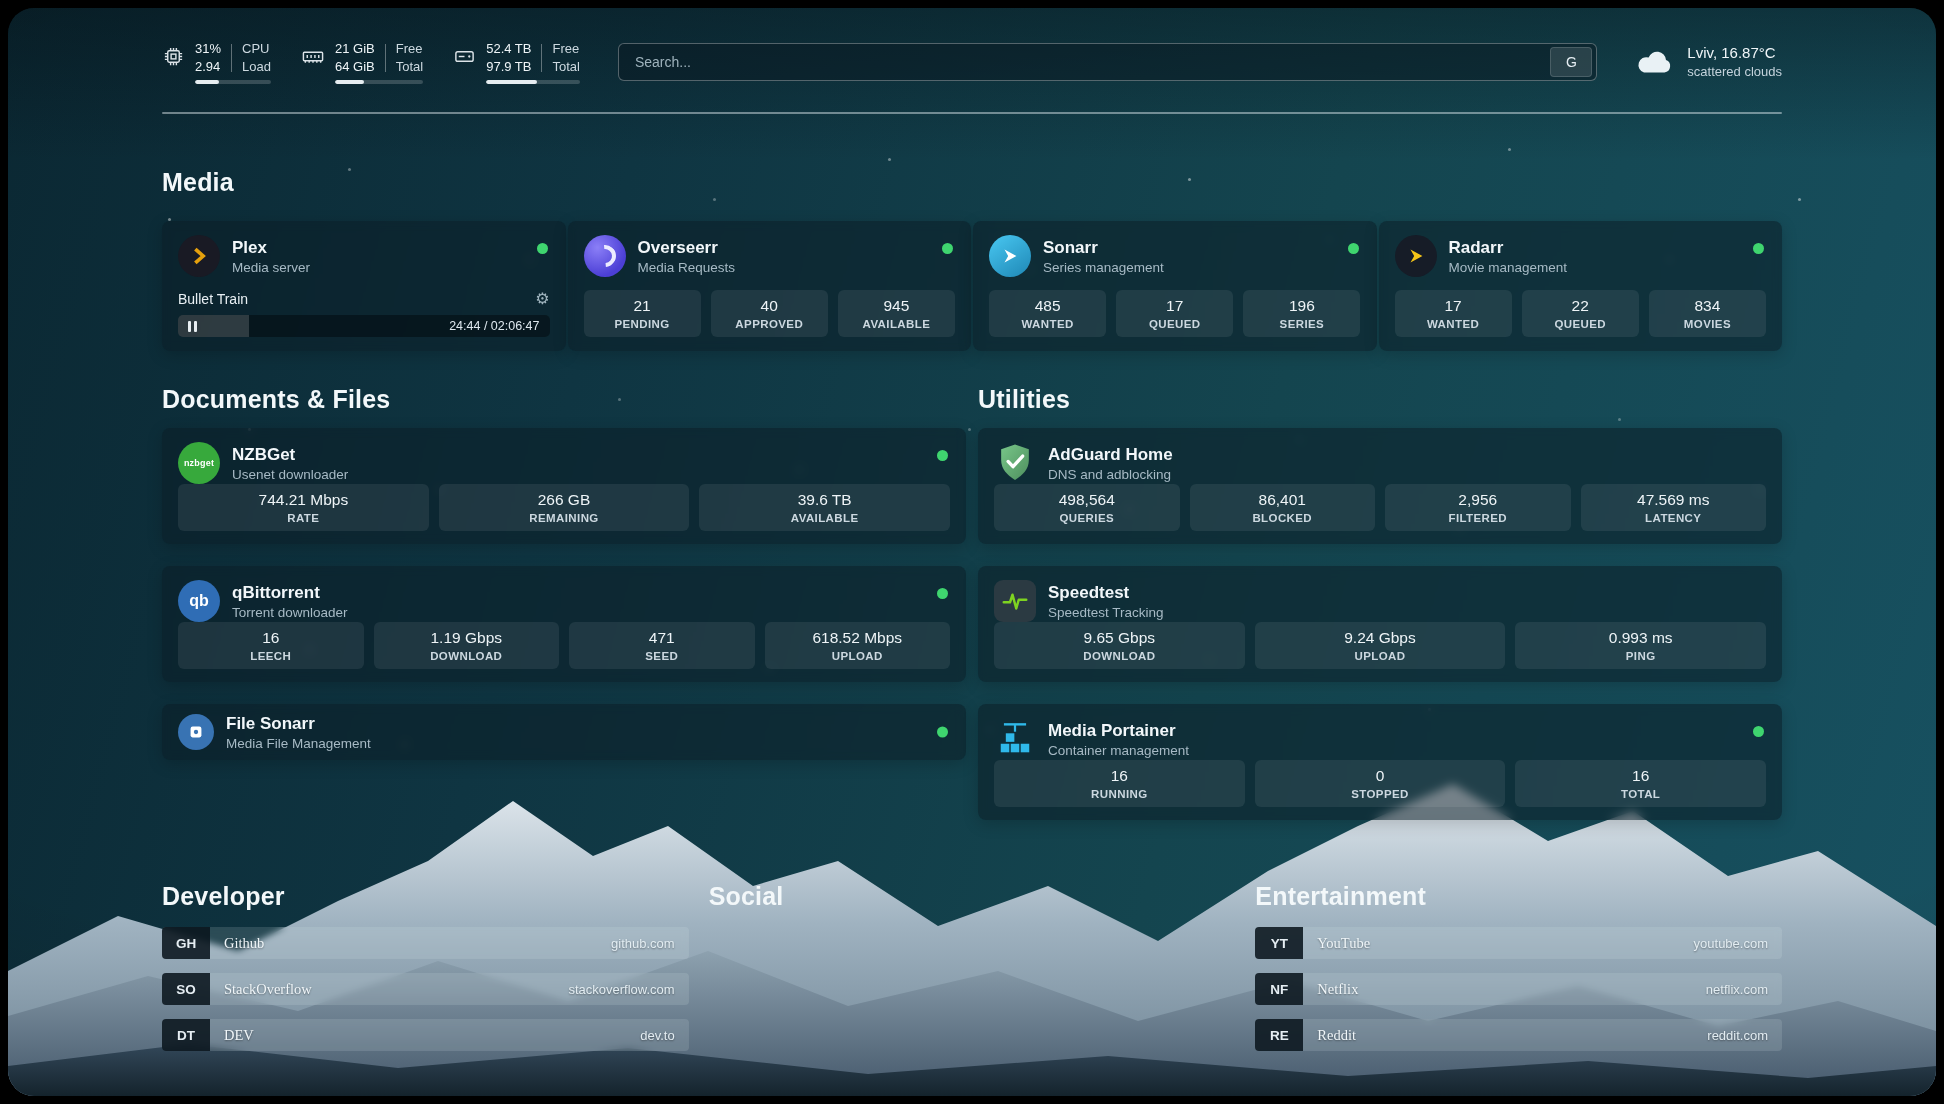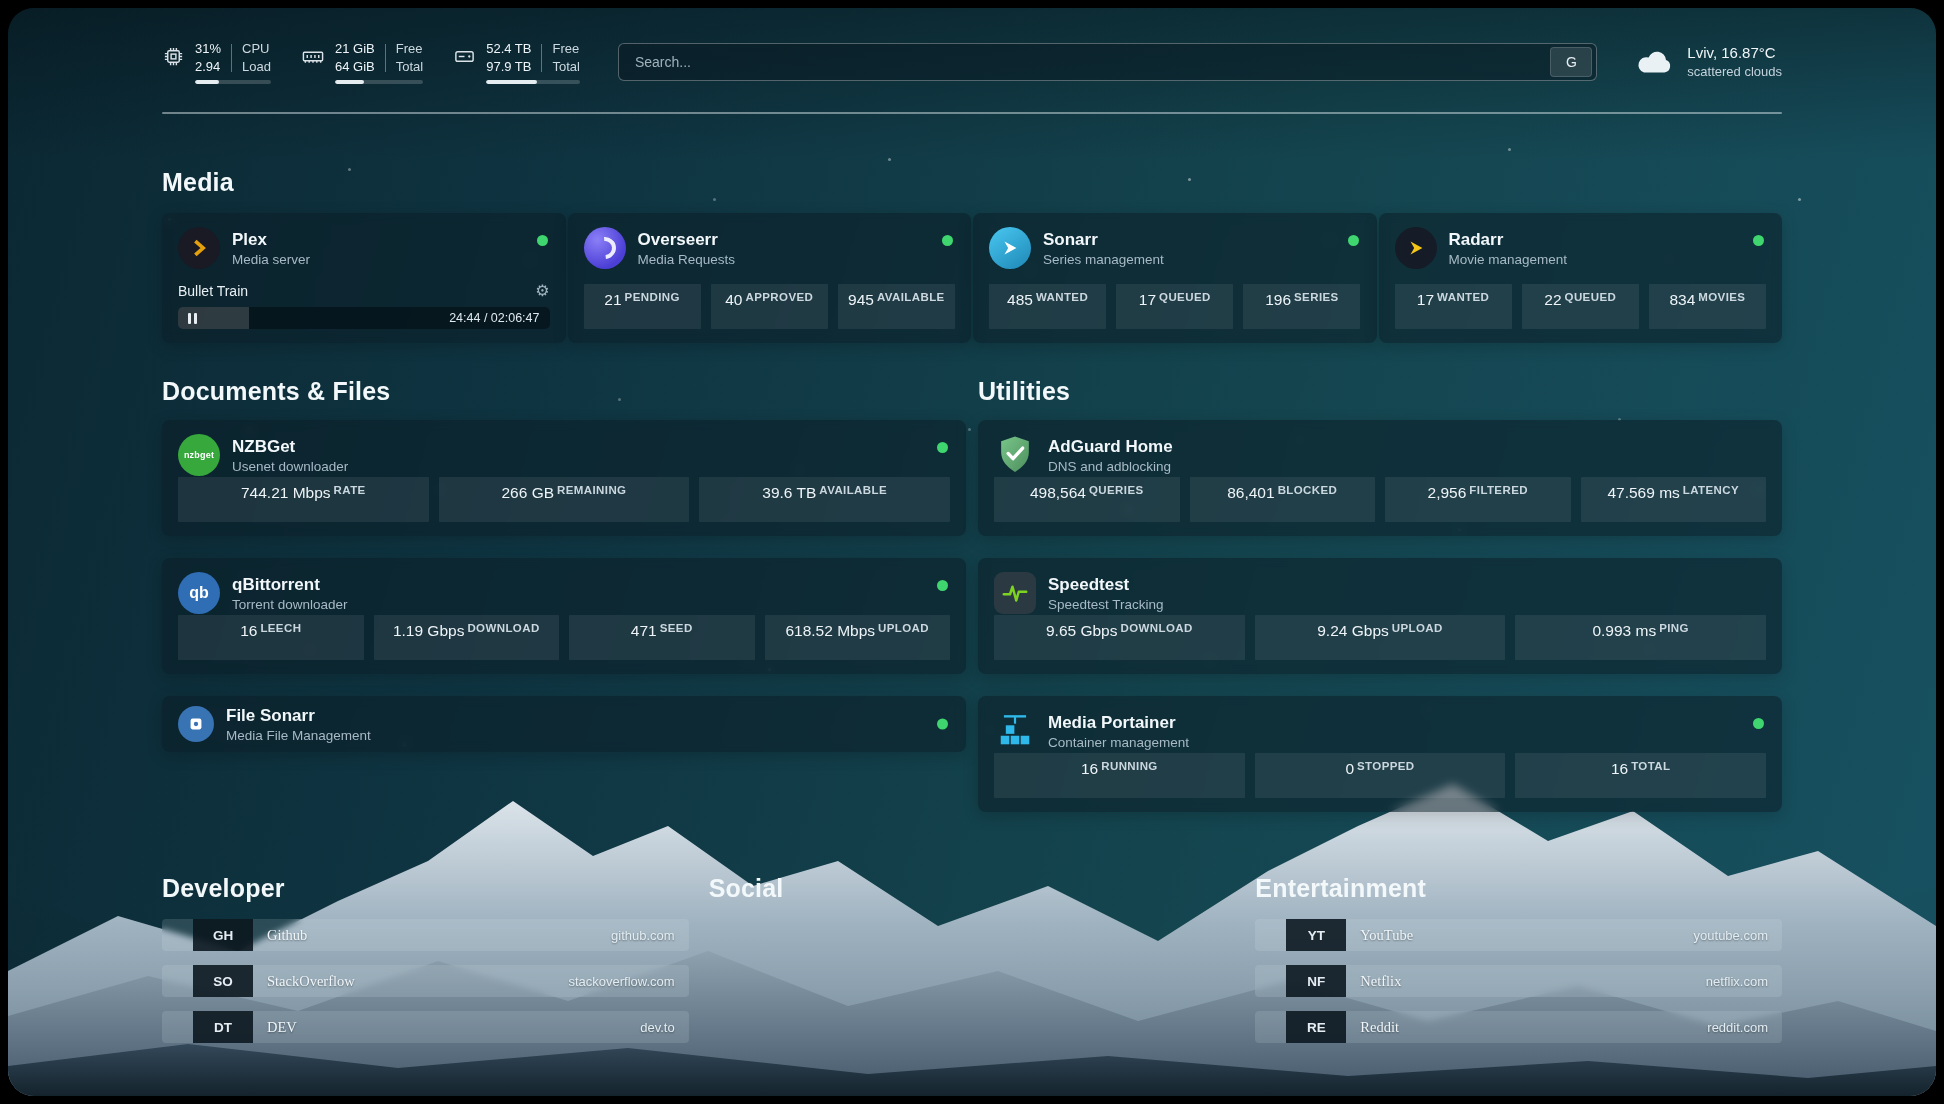--- a/index.html
+++ b/index.html
@@ -55,41 +55,41 @@
   .weather-loc { font-size: 15px; color: #f0f6f9; }
   .weather-cond { font-size: 13px; color: #c4d3dc; }
 
   .divider { width: 1620px; margin: 24px auto 0; height: 2px; background: rgba(235,244,248,.45); border-radius: 1px; }
 
   
   .content { width: 1620px; margin: 0 auto; position: relative; }
   .sec-title { font-size: 25px; font-weight: 700; color: #f3f8fa; letter-spacing: .2px; }
 
   .section-media { margin-top: 54px; }
-  .grid4 { display: grid; grid-template-columns: repeat(4, 1fr); gap: 2px; margin-top: 16px; }
+  .grid4 { display: grid; grid-template-columns: repeat(4, 1fr); gap: 2px; margin-top: 24px; }
 
   .card { background: rgba(11,29,39,.55); border-radius: 8px; padding: 14px 16px; position: relative;
     backdrop-filter: blur(5px); box-shadow: 0 4px 16px rgba(0,0,0,.18); }
   .h-media { height: 130px; display: flex; flex-direction: column; justify-content: space-between; }
   .h-doc { height: 116px; display: flex; flex-direction: column; justify-content: space-between; }
   .card-sm { height: 56px; padding: 10px 16px; display: flex; align-items: center; }
 
   .card-head { display: flex; align-items: center; gap: 12px; min-width: 0; }
   .app-icon { width: 42px; height: 42px; border-radius: 50%; display: flex; align-items: center; justify-content: center; flex: 0 0 auto; overflow: hidden; }
   .app-meta { min-width: 0; }
   .app-name { font-size: 17px; font-weight: 700; color: #f2f7fa; white-space: nowrap; }
   .app-sub { font-size: 13.5px; color: #a7bac5; margin-top: 2px; white-space: nowrap; }
   .dot { position: absolute; top: 22px; right: 18px; width: 11px; height: 11px; border-radius: 50%; background: #3fd56f; }
   .card-sm .dot { top: 50%; transform: translateY(-50%); }
 
   .stats { display: grid; gap: 10px; }
   .cols3 { grid-template-columns: repeat(3, 1fr); }
   .cols4 { grid-template-columns: repeat(4, 1fr); }
-  .stat { background: rgba(255,255,255,.08); border-radius: 1px; text-align: center; padding: 7px 4px;
-    display: flex; gap: 3px; justify-content: center; min-height: 45px; }
+  .stat { background: rgba(255,255,255,.08); border-radius: 6px; text-align: center; padding: 7px 4px;
+    display: flex; flex-direction: column; gap: 3px; justify-content: center; min-height: 45px; }
   .stat-val { font-size: 15.5px; color: #eef4f7; }
   .stat-lbl { font-size: 11.5px; font-weight: 700; color: #ccd8e0; letter-spacing: .4px; }
 
   
   .np-head { display: flex; justify-content: space-between; align-items: center; font-size: 14px; color: #e9f0f4; margin-top: 2px; }
   .np-gear { color: #9fb3bd; font-size: 16px; cursor: pointer; line-height: 1; }
   .np-bar { margin-top: 8px; height: 22px; background: rgba(0,0,0,.38); border-radius: 5px; display: flex; align-items: center;
     position: relative; overflow: hidden; padding: 0 10px; }
   .np-fill { position: absolute; left: 0; top: 0; bottom: 0; background: rgba(255,255,255,.16); }
   .np-pause { display: flex; gap: 3px; z-index: 1; cursor: pointer; }
@@ -113,22 +113,22 @@
   .icon-qbittorrent span { font-size: 16px; font-weight: 700; color: #fff; }
   .icon-filebrowser { background: #3873b3; }
   .icon-adguard, .icon-speedtest, .icon-portainer { border-radius: 10px; background: transparent; }
   .icon-speedtest { background: #2b3a42; border-radius: 9px; }
 
   
   .bookmarks { display: grid; grid-template-columns: repeat(3, 1fr); gap: 20px; margin-top: 62px; }
   .bm-list { display: flex; flex-direction: column; gap: 14px; margin-top: 16px; }
   .bm-row { display: flex; align-items: stretch; height: 32px; border-radius: 4px; overflow: hidden;
     background: rgba(228,238,244,.14); text-decoration: none; color: inherit; cursor: pointer; backdrop-filter: blur(3px); }
-  .bm-abbr { width: 60px; background: rgba(9,21,28,.88); display: flex; align-items: center; justify-content: center;
-    font-size: 13.5px; font-weight: 700; color: #e5edf2; margin-left: 31px; }
+  .bm-abbr { width: 48px; background: rgba(9,21,28,.88); display: flex; align-items: center; justify-content: center;
+    font-size: 13.5px; font-weight: 700; color: #e5edf2; }
   .bm-name { flex: 1; display: flex; align-items: center; padding-left: 14px; font-size: 14.5px; color: #f0f6f9; text-shadow: 0 1px 2px rgba(0,0,0,.4); font-family: Liberation Serif, serif; }
   .bm-url { display: flex; align-items: center; padding-right: 14px; font-size: 13px; color: #e3edf2; text-shadow: 0 1px 2px rgba(0,0,0,.4); }
 </style>
 </head>
 <body>
 
 <div class="screen">
   <svg class="mountains" viewBox="0 0 1928 330" preserveAspectRatio="none">
     <defs>
       <linearGradient id="mg1" x1="0" y1="0" x2="0" y2="1">

